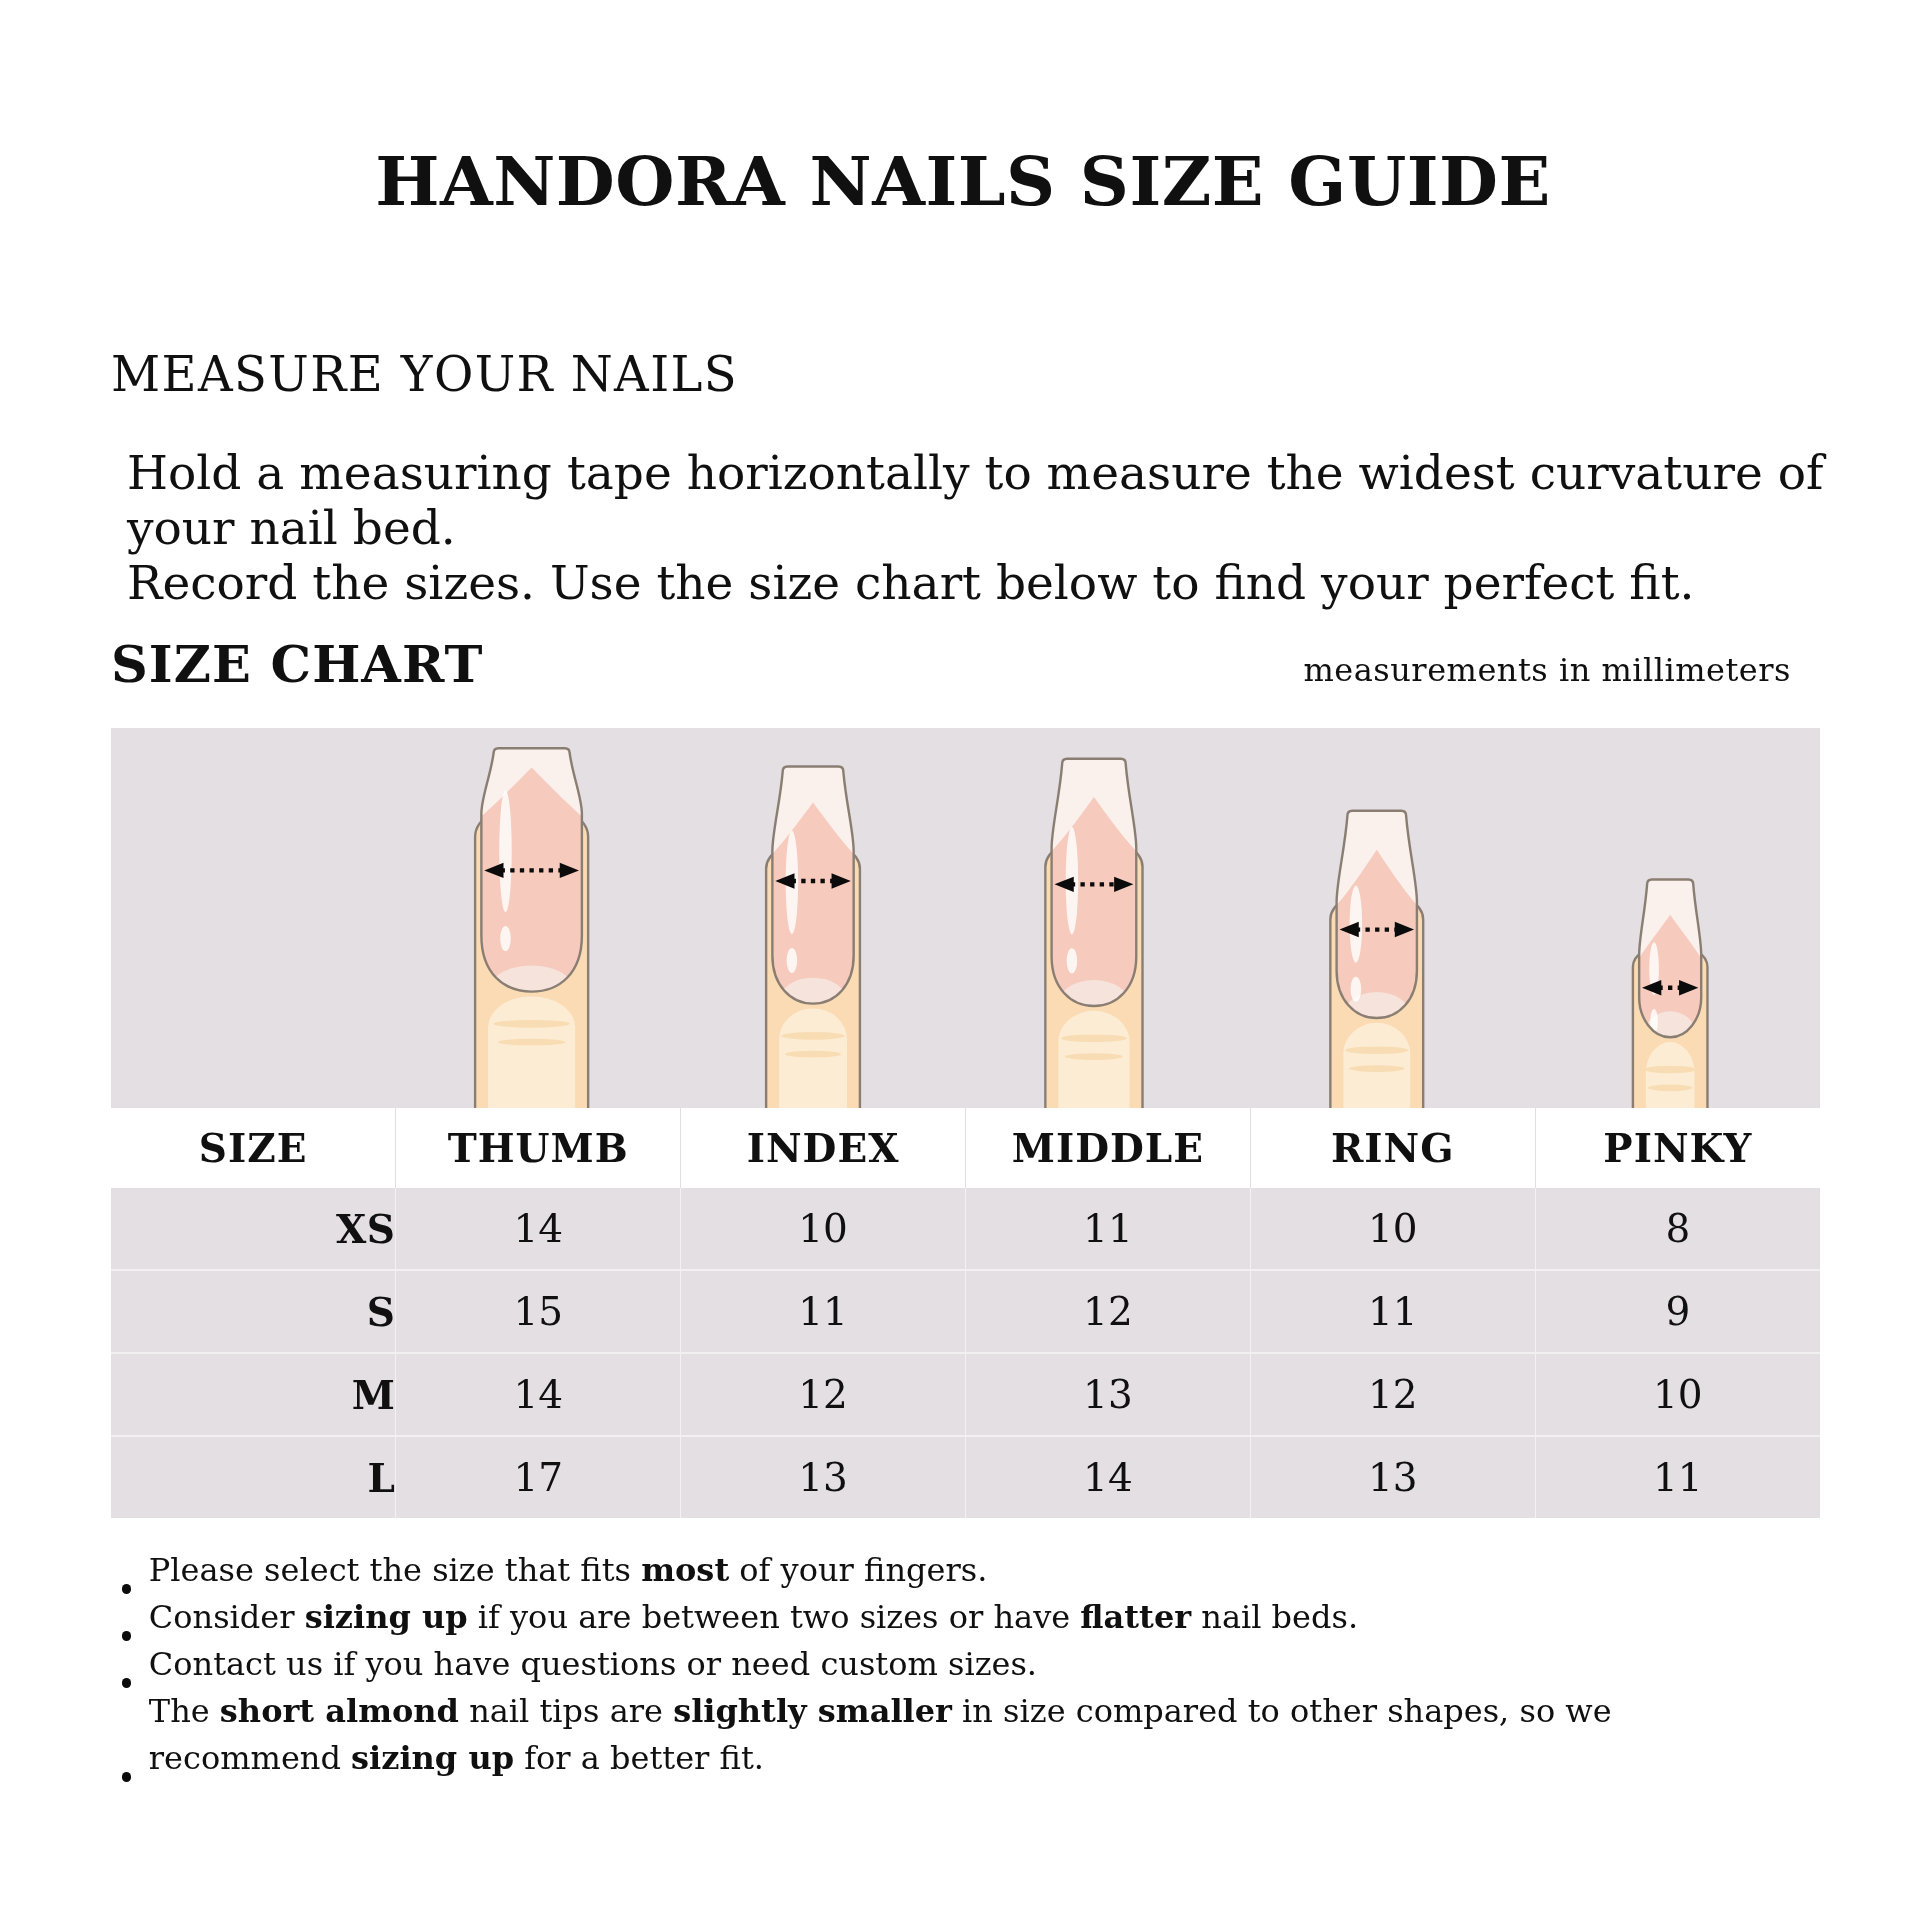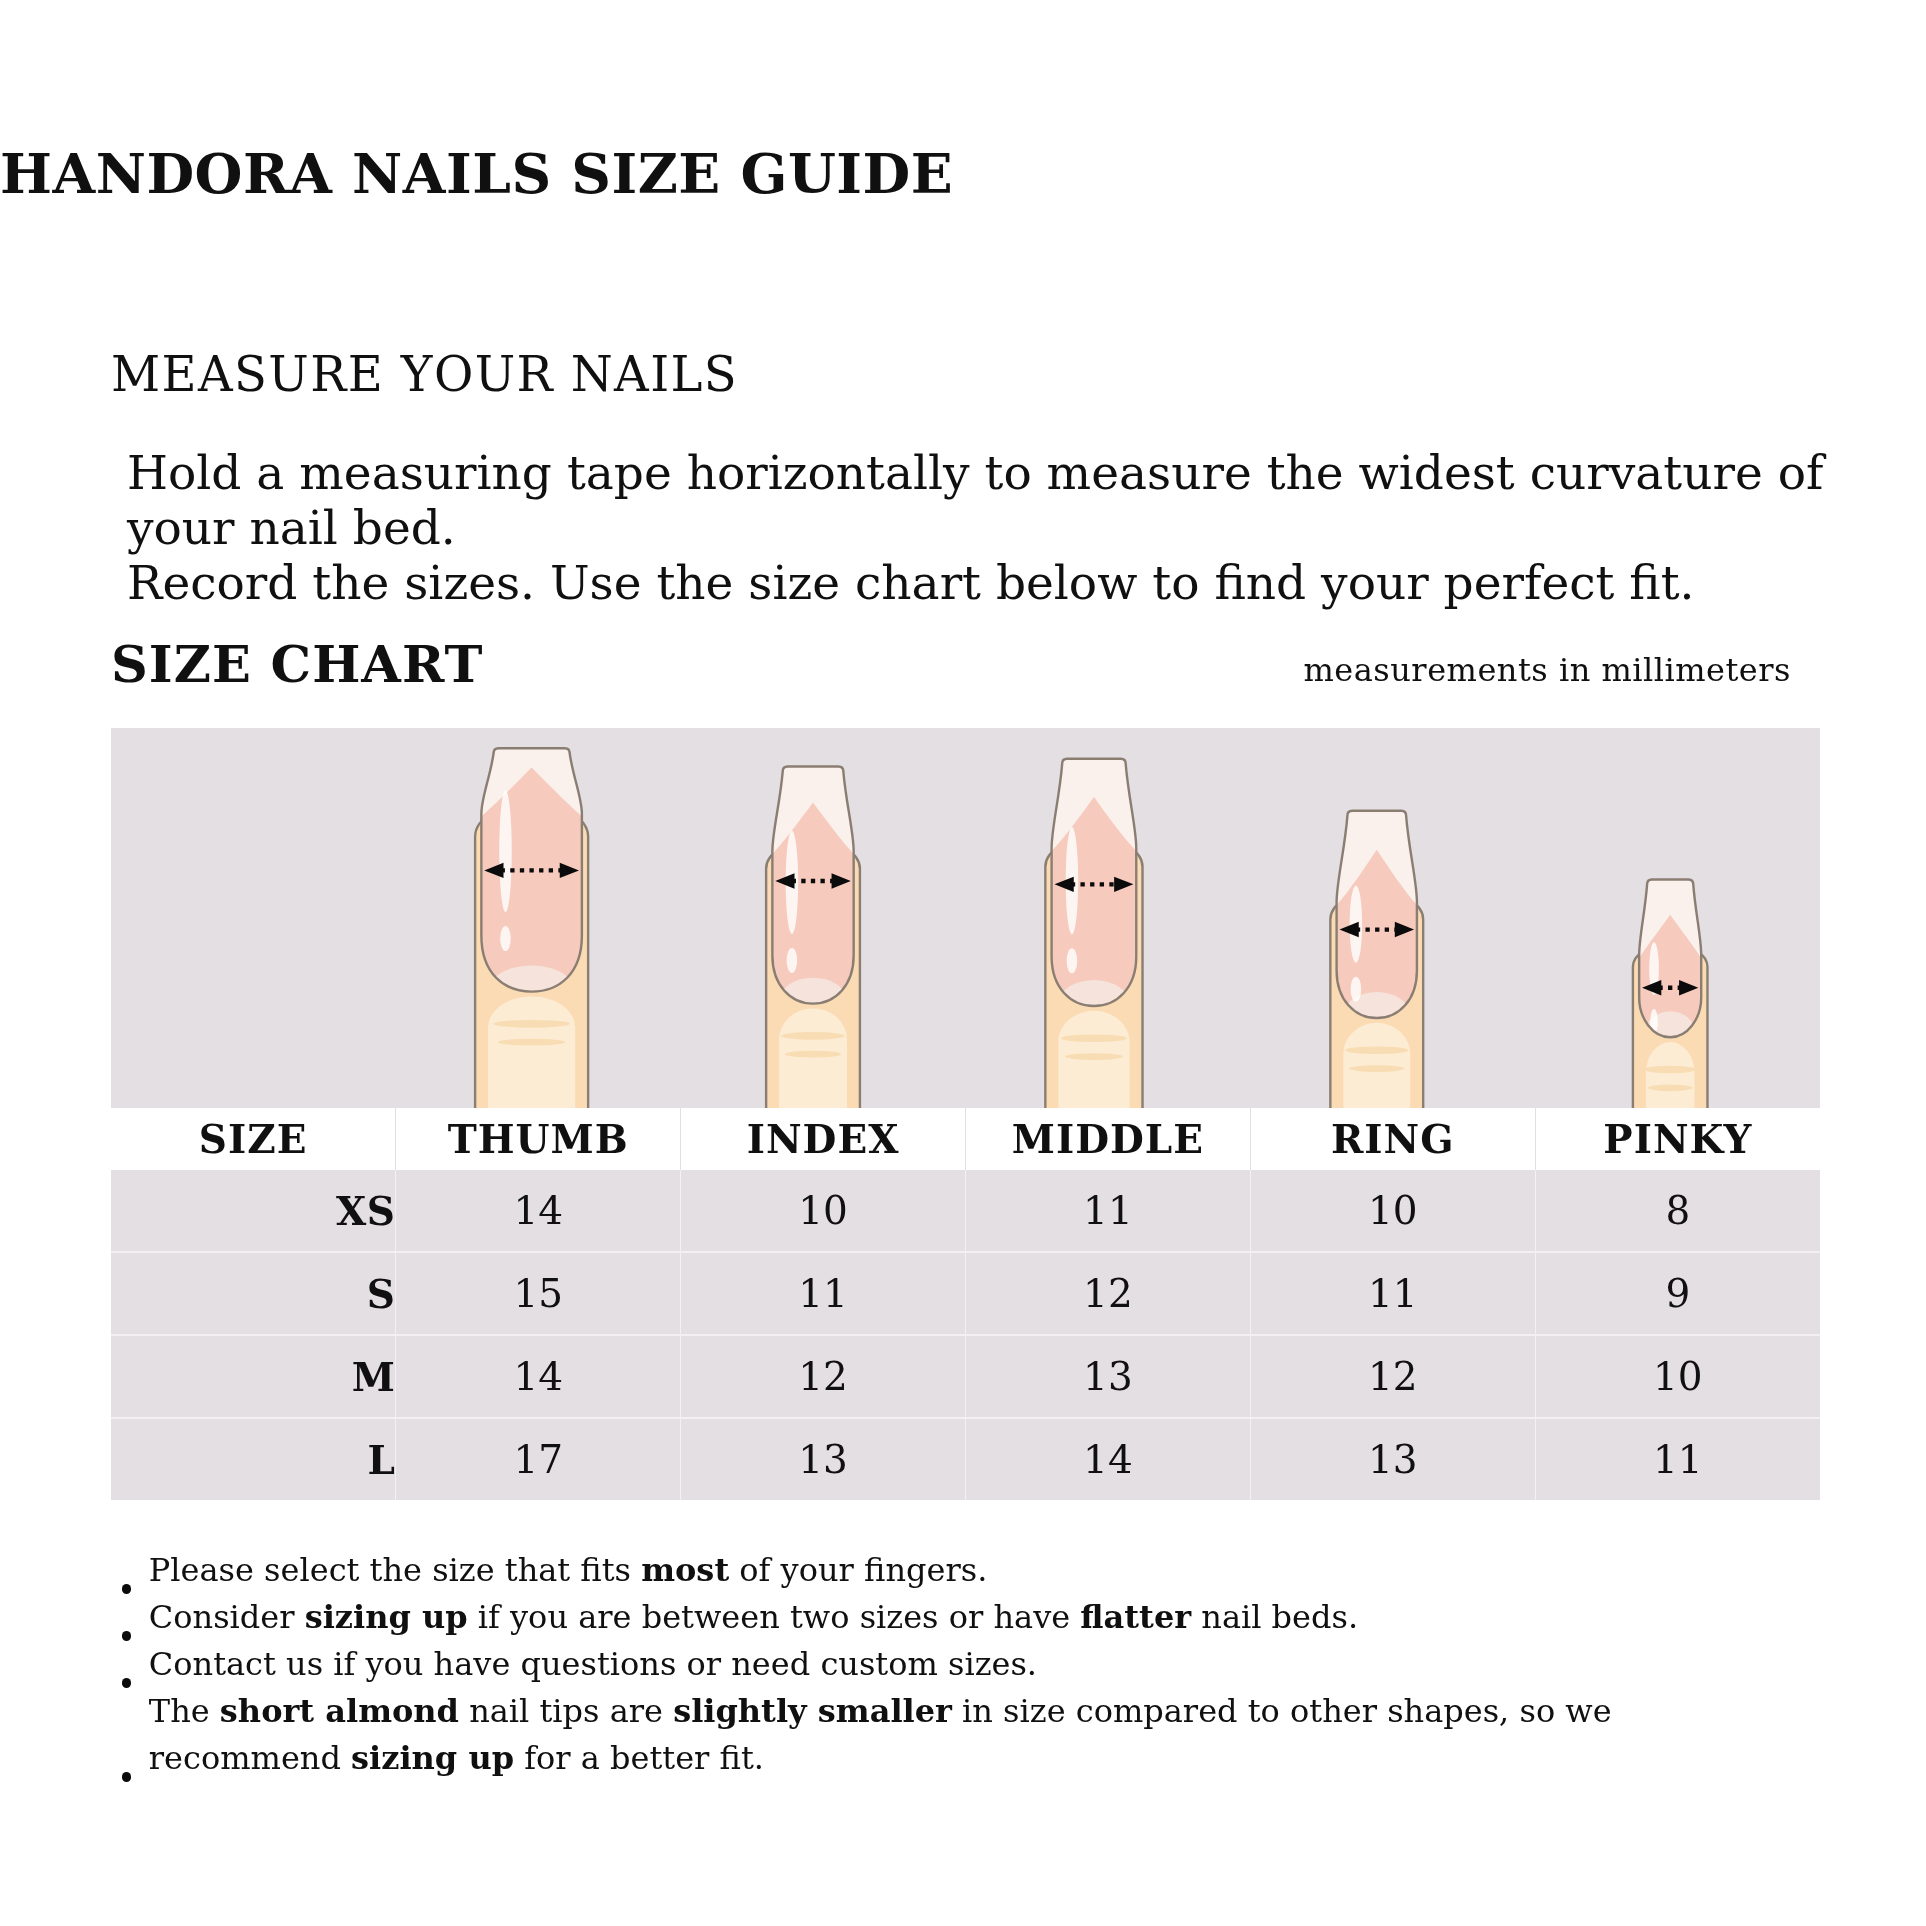--- a/index.html
+++ b/index.html
@@ -5,21 +5,21 @@
   :root{
     --lav:#E4DFE3;
     --ink:#101010;
   }
   html,body{margin:0;padding:0;background:#ffffff;}
   body{width:1926px;height:1926px;font-family:"DejaVu Serif", serif;color:var(--ink);}
   #canvas{position:relative;width:1926px;height:1926px;overflow:hidden;background:#ffffff;}
 
   .page-title{
     position:absolute;left:0;top:144px;width:1926px;
-    text-align:left;font-size:55px;font-weight:700;letter-spacing:0.5px;line-height:1.1;
+    text-align:center;font-size:68px;font-weight:700;letter-spacing:0.5px;line-height:1.1;
   }
   .measure-heading{
     position:absolute;left:111px;top:346px;
     font-size:48px;font-weight:400;letter-spacing:1.4px;
   }
   .measure-body{
     position:absolute;left:127px;top:445px;width:1734px;
     font-size:47px;line-height:55px;
   }
   .sizechart-heading{
@@ -34,21 +34,21 @@
     position:absolute;left:111px;top:728px;width:1709px;height:380px;
     background:var(--lav);overflow:hidden;
   }
   #size-table{
     position:absolute;left:111px;top:1108px;width:1709px;
     border-collapse:collapse;table-layout:fixed;
     font-size:39px;text-align:center;
   }
   #size-table th,#size-table td{padding:0;vertical-align:middle;}
   #size-table thead th{
-    height:62px;background:#ffffff;font-weight:700;letter-spacing:1px;
+    height:80px;background:#ffffff;font-weight:700;letter-spacing:1px;
     border-right:1px solid #e2dee1;
   }
   #size-table thead th:last-child{border-right:none;}
   #size-table tbody td{
     height:81px;background:var(--lav);font-weight:400;
     border-right:1px solid rgba(255,255,255,0.55);
   }
   #size-table tbody td:last-child{border-right:none;}
   #size-table tbody tr + tr td{border-top:2.4px solid #f3f0f2;}
   #size-table tbody td.size-col{font-weight:700;letter-spacing:0.5px;text-align:right;}

